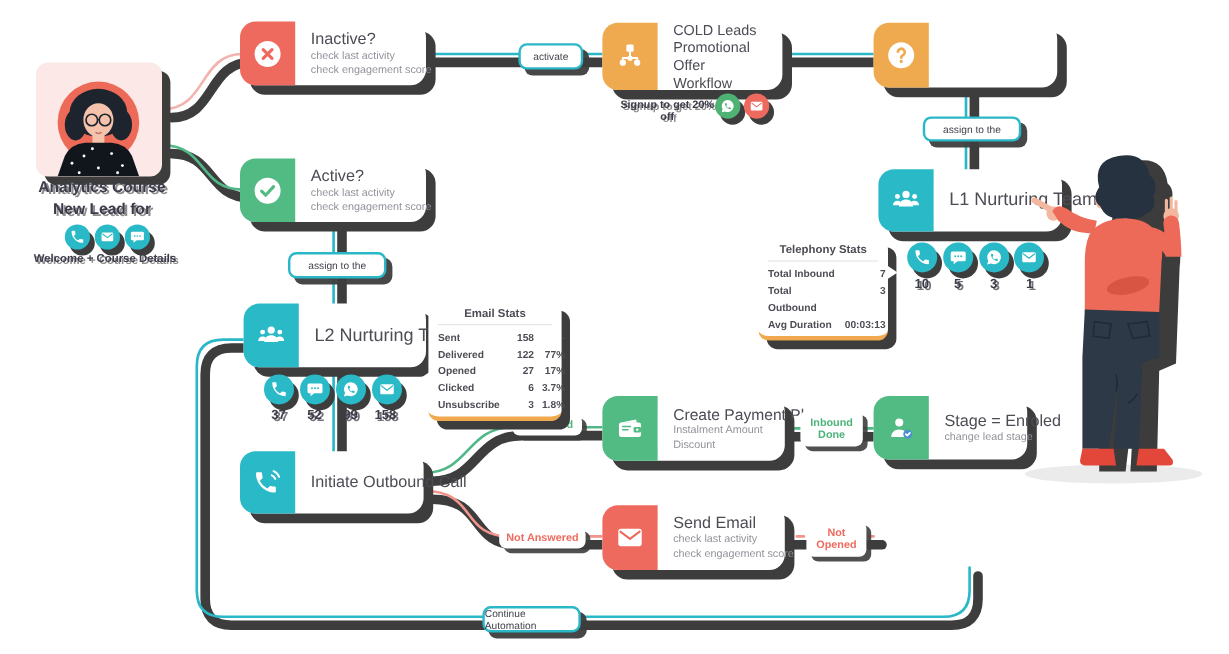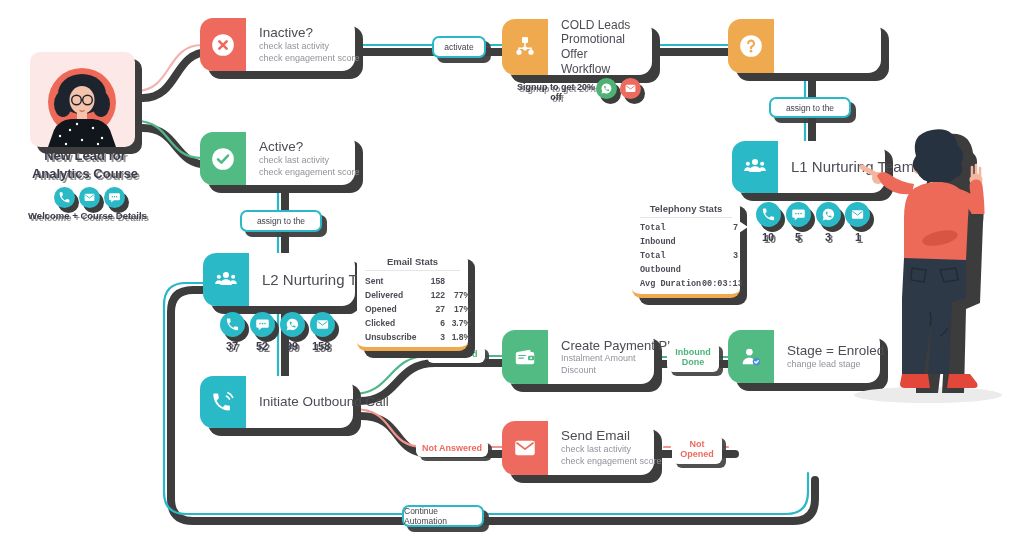--- a/index.html
+++ b/index.html
@@ -47,21 +47,21 @@
          text-shadow:2px 2px 0 #74747c;}
 
   
   .stats{position:absolute;z-index:6;background:#fff;border-radius:9px;box-shadow:7px 7px 0 #3d3d3d;
          border-bottom:4px solid #f0a94e;padding:4px 8px 3px 8px;box-sizing:border-box;}
   .stats .stitle{font-size:9.5px;font-weight:bold;color:#4c4c55;text-align:center;
                  border-bottom:1px solid #e6e6e6;padding-bottom:3px;margin-bottom:3px;}
   .srow{display:grid;font-size:8.5px;color:#4c4c55;font-weight:bold;line-height:14px;}
   .srow .v{text-align:right;}
   #email-stats .srow{grid-template-columns:54px 26px 26px;}
-  #telephony-stats .srow{grid-template-columns:62px 36px;font-family:Liberation Mono, monospace;}
+  #telephony-stats .srow{grid-template-columns:62px 36px;}
   .stats .tail-l{position:absolute;left:-8px;top:58px;width:0;height:0;
                  border-right:9px solid #fff;border-top:6px solid transparent;border-bottom:6px solid transparent;}
   .stats .tail-r{position:absolute;right:-8px;top:22px;width:0;height:0;
                  border-left:9px solid #fff;border-top:6px solid transparent;border-bottom:6px solid transparent;}
 
   
   #avatar-card{position:absolute;left:30px;top:52px;width:105px;height:95px;background:#fce8e6;
                border-radius:10px;box-shadow:7px 7px 0 #3d3d3d;overflow:hidden;z-index:3;}
   .shadow-text{position:absolute;z-index:4;font-weight:bold;color:#3c3c4c;text-shadow:2px 2px 0 #8d8d8d;text-align:center;}
 
@@ -194,22 +194,22 @@
           <circle cx="52" cy="88" r="1.2"></circle>
           <circle cx="63" cy="76" r="1.2"></circle>
           <circle cx="72" cy="86" r="1.2"></circle>
           <circle cx="47" cy="72" r="1.2"></circle>
           <circle cx="68" cy="92" r="1.2"></circle>
           <circle cx="36" cy="92" r="1.2"></circle>
         </g>
   </svg>
 </div>
 <div class="shadow-text" style="left:10px;top:147px;width:150px;font-size:13px;line-height:1.35;">
+  <div>Analytics Course</div>
   <div>New Lead for</div>
-  <div>Analytics Course</div>
 </div>
 <div class="chip small" style="left:54px;top:187px;">
       <svg viewBox="0 0 24 24">
         <use href="#i-phone"></use>
       </svg>
     </div>
 <div class="chip small" style="left:79px;top:187px;">
       <svg viewBox="0 0 24 24">
         <use href="#i-mail"></use>
       </svg>
@@ -368,21 +368,21 @@
           <use href="#i-wallet"></use>
         </svg>
       </div>
   <div class="nbody">
     <div class="title" style="font-size:13px;">Create Payment Plan</div>
     <div class="sub">Instalment Amount</div>
     <div class="sub">Discount</div>
   </div>
 </div>
 
-<div class="node" style="left:728px;top:330px;width:152px;height:53px;">
+<div class="node" style="left:728px;top:330px;width:128px;height:53px;">
   <div class="accent bg-green">
         <svg viewBox="0 0 24 24">
           <use href="#i-person-check"></use>
         </svg>
       </div>
   <div class="nbody">
     <div class="title">Stage = Enroled</div>
     <div class="sub">change lead stage</div>
   </div>
 </div>

